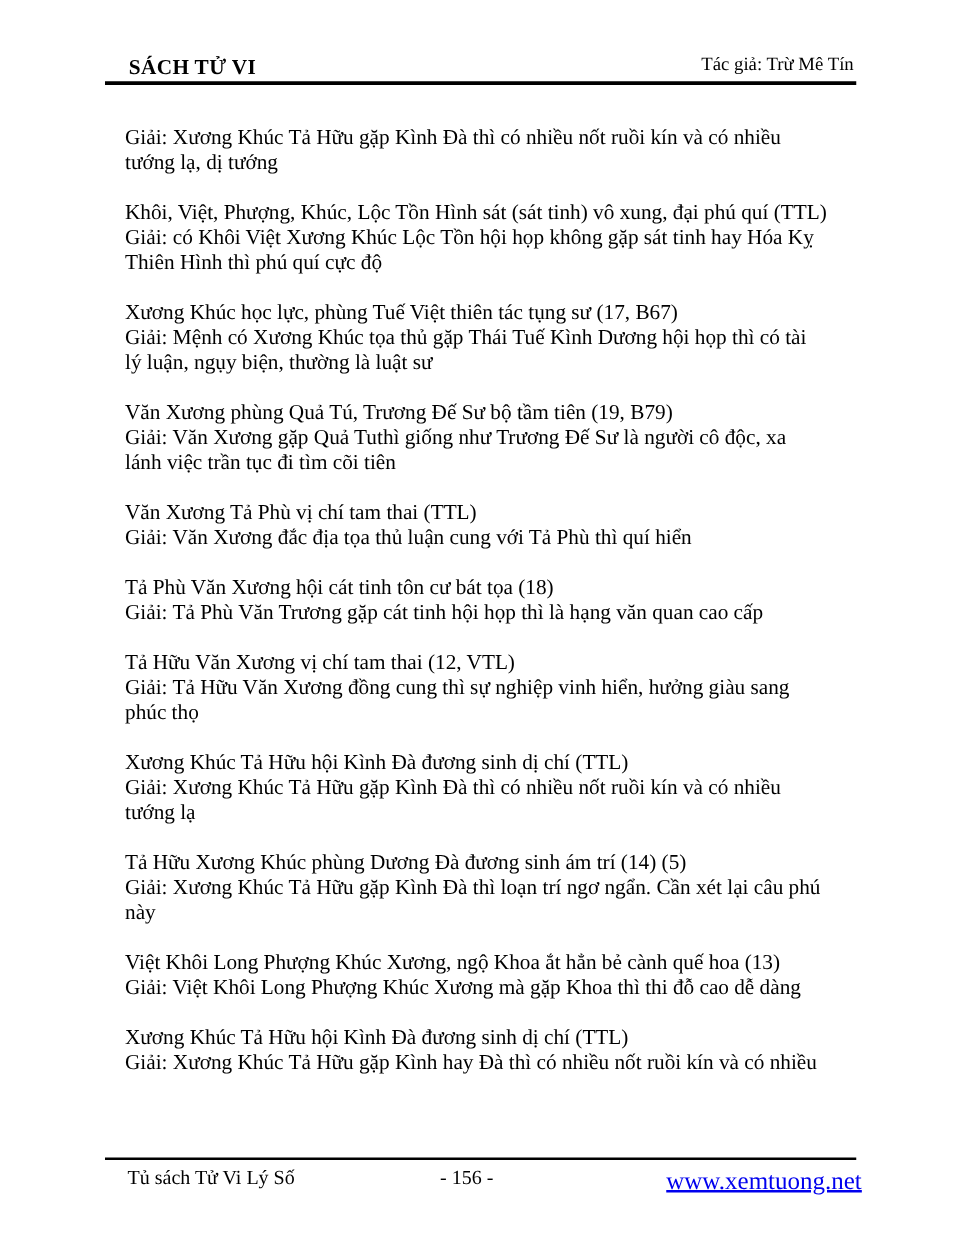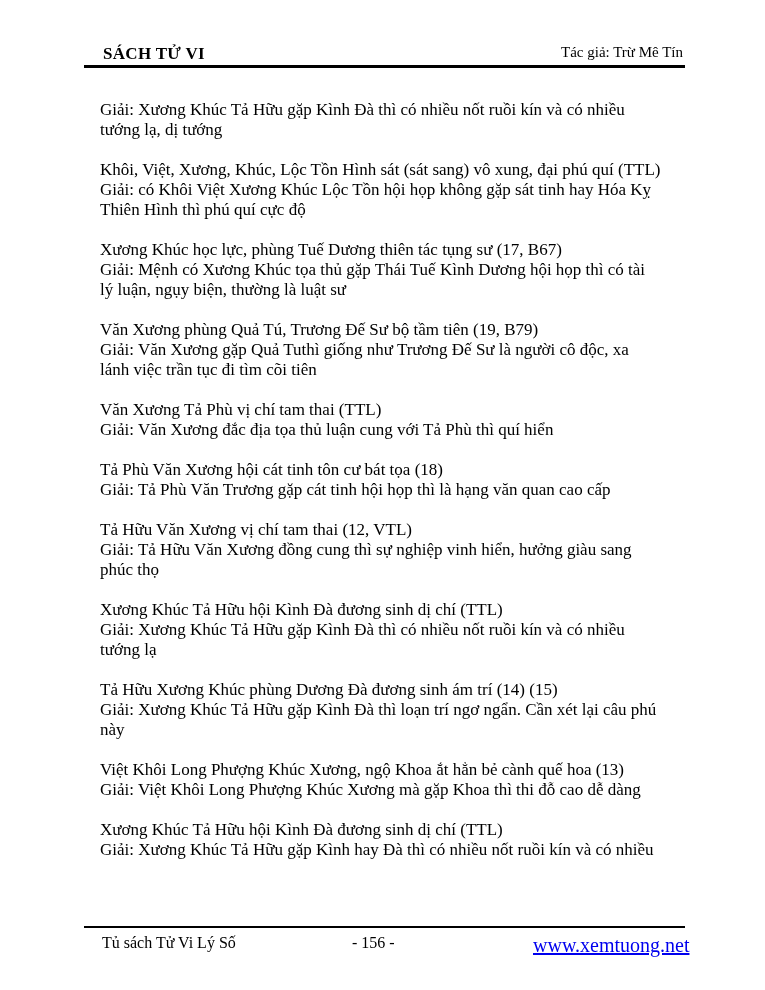--- a/index.html
+++ b/index.html
@@ -101,26 +101,26 @@
   <div class="header-left">SÁCH TỬ VI</div>
   <div class="header-right">Tác giả: Trừ Mê Tín</div>
   <div class="header-rule"></div>
 
   <div class="content">
     <div class="para">
       <div class="line">Giải: Xương Khúc Tả Hữu gặp Kình Đà thì có nhiều nốt ruồi kín và có nhiều</div>
       <div class="line">tướng lạ, dị tướng</div>
     </div>
     <div class="para">
-      <div class="line">Khôi, Việt, Xương, Khúc, Lộc Tồn Hình sát (sát sang) vô xung, đại phú quí (TTL)</div>
+      <div class="line">Khôi, Việt, Phượng, Khúc, Lộc Tồn Hình sát (sát tinh) vô xung, đại phú quí (TTL)</div>
       <div class="line">Giải: có Khôi Việt Xương Khúc Lộc Tồn hội họp không gặp sát tinh hay Hóa Kỵ</div>
       <div class="line">Thiên Hình thì phú quí cực độ</div>
     </div>
     <div class="para">
-      <div class="line">Xương Khúc học lực, phùng Tuế Dương thiên tác tụng sư (17, B67)</div>
+      <div class="line">Xương Khúc học lực, phùng Tuế Việt thiên tác tụng sư (17, B67)</div>
       <div class="line">Giải: Mệnh có Xương Khúc tọa thủ gặp Thái Tuế Kình Dương hội họp thì có tài</div>
       <div class="line">lý luận, ngụy biện, thường là luật sư</div>
     </div>
     <div class="para">
       <div class="line">Văn Xương phùng Quả Tú, Trương Đế Sư bộ tầm tiên (19, B79)</div>
       <div class="line">Giải: Văn Xương gặp Quả Tuthì giống như Trương Đế Sư là người cô độc, xa</div>
       <div class="line">lánh việc trần tục đi tìm cõi tiên</div>
     </div>
     <div class="para">
       <div class="line">Văn Xương Tả Phù vị chí tam thai (TTL)</div>
@@ -134,21 +134,21 @@
       <div class="line">Tả Hữu Văn Xương vị chí tam thai (12, VTL)</div>
       <div class="line">Giải: Tả Hữu Văn Xương đồng cung thì sự nghiệp vinh hiển, hưởng giàu sang</div>
       <div class="line">phúc thọ</div>
     </div>
     <div class="para">
       <div class="line">Xương Khúc Tả Hữu hội Kình Đà đương sinh dị chí (TTL)</div>
       <div class="line">Giải: Xương Khúc Tả Hữu gặp Kình Đà thì có nhiều nốt ruồi kín và có nhiều</div>
       <div class="line">tướng lạ</div>
     </div>
     <div class="para">
-      <div class="line">Tả Hữu Xương Khúc phùng Dương Đà đương sinh ám trí (14) (15)</div>
+      <div class="line">Tả Hữu Xương Khúc phùng Dương Đà đương sinh ám trí (14) (5)</div>
       <div class="line">Giải: Xương Khúc Tả Hữu gặp Kình Đà thì loạn trí ngơ ngẩn. Cần xét lại câu phú</div>
       <div class="line">này</div>
     </div>
     <div class="para">
       <div class="line">Việt Khôi Long Phượng Khúc Xương, ngộ Khoa ắt hẳn bẻ cành quế hoa (13)</div>
       <div class="line">Giải: Việt Khôi Long Phượng Khúc Xương mà gặp Khoa thì thi đỗ cao dễ dàng</div>
     </div>
     <div class="para">
       <div class="line">Xương Khúc Tả Hữu hội Kình Đà đương sinh dị chí (TTL)</div>
       <div class="line">Giải: Xương Khúc Tả Hữu gặp Kình hay Đà thì có nhiều nốt ruồi kín và có nhiều</div>

